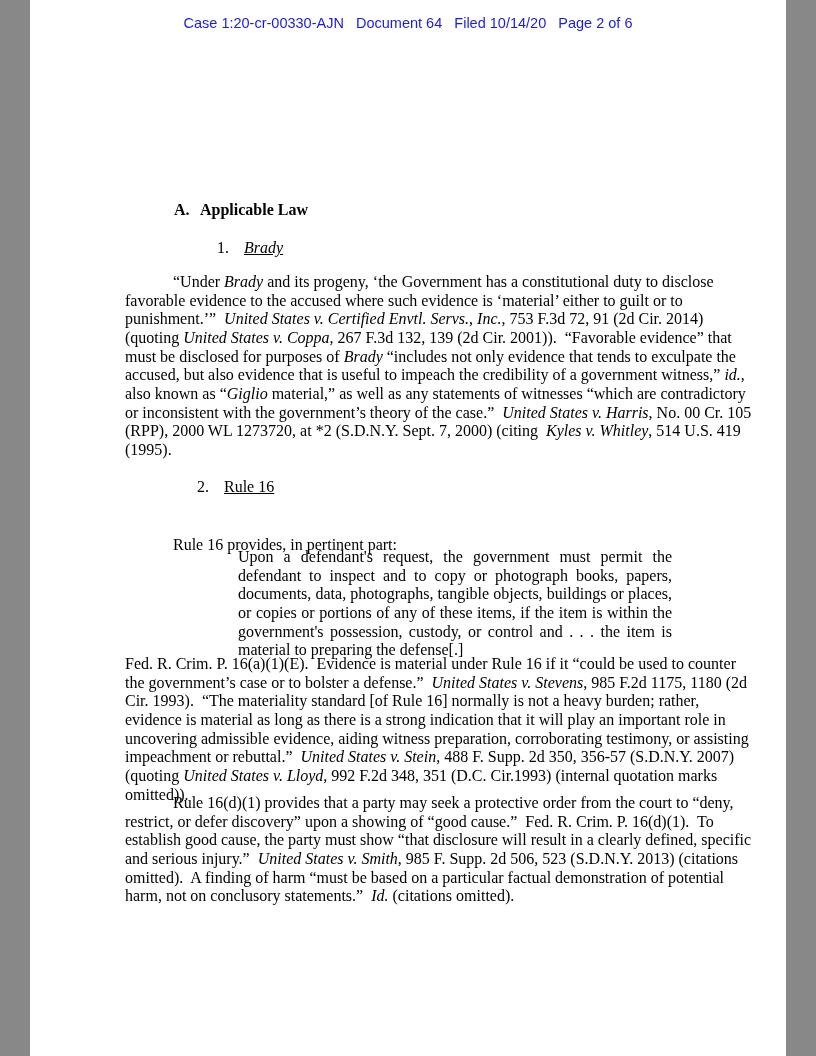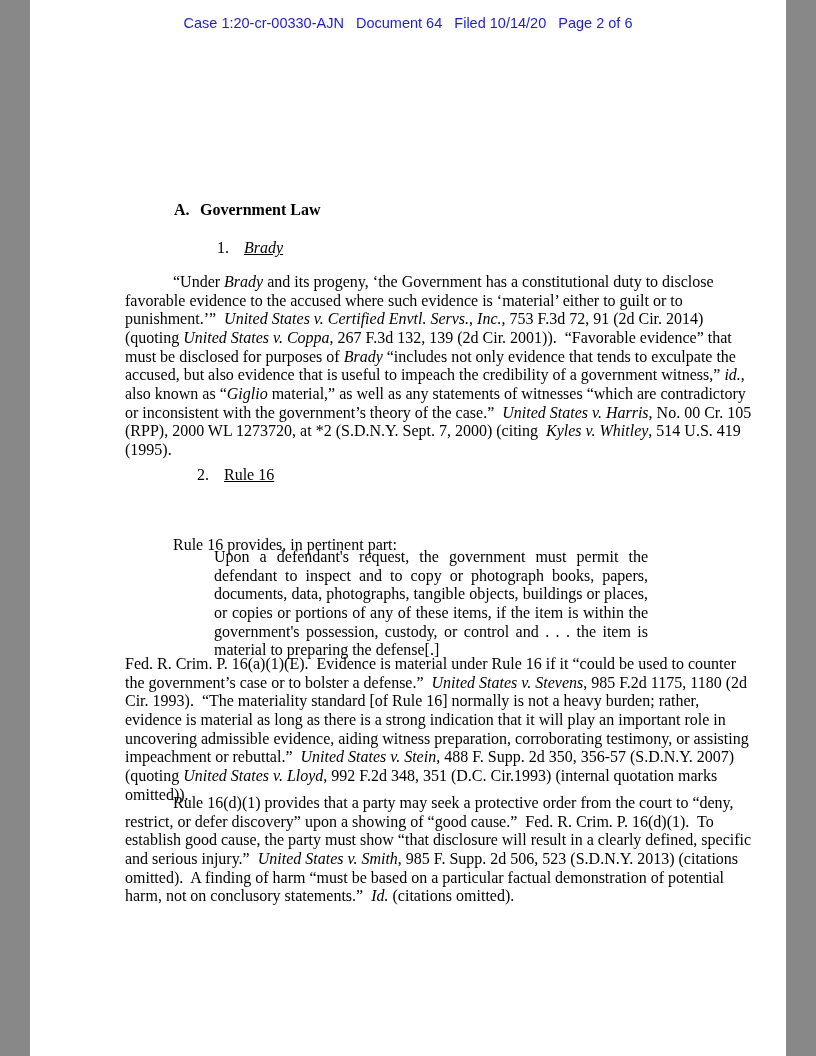--- a/index.html
+++ b/index.html
@@ -34,56 +34,56 @@
   .heading-a {
     position: absolute;
     left: 144px;
     top: 201px;
     font-weight: bold;
   }
   .heading-a .num { display: inline-block; width: 26px; }
   .subheading { position: absolute; left: 167px; }
   .subheading .num { display: inline-block; width: 27px; }
   .sub-brady { top: 239px; margin-left: 20px; }
-  .sub-rule16 { top: 466px; }
+  .sub-rule16 { top: 478px; }
   .italic { font-style: italic; }
   .underline { text-decoration: underline; }
   .italic-underline { font-style: italic; text-decoration: underline; }
   .para {
     position: absolute;
     left: 95px;
     width: 634px;
     line-height: 18.65px;
     white-space: pre-wrap;
   }
   .indent { text-indent: 48px; }
   .para-brady { top: 273px; }
   .para-rule16-intro { top: 536px; }
   .blockquote {
     position: absolute;
-    left: 184px;
+    left: 208px;
     top: 548px;
     width: 434px;
     line-height: 18.65px;
     text-align: justify;
     white-space: pre-wrap;
   }
   .para-material { top: 655px; font-family: Liberation Serif, serif; }
   .para-protective { top: 794px; }
 </style>
 </head>
 <body>
 
 <div class="page">
 
   <div class="stamp" style="color: rgb(27, 27, 230);">Case 1:20-cr-00330-AJN   Document 64   Filed 10/14/20   Page 2 of 6</div>
 
 
   <div class="heading-a">
-    <span class="num">A.</span><span>Government Law</span>
+    <span class="num">A.</span><span>Applicable Law</span>
   </div>
 
   <div class="subheading sub-brady">
     <span class="num">1.</span><span class="italic-underline">Brady</span>
   </div>
 
   <div class="para indent para-brady"><span>“Under </span><span class="italic">Brady</span><span> and its progeny, ‘the Government has a constitutional duty to disclose favorable evidence to the accused where such evidence is ‘material’ either to guilt or to punishment.’”  </span><span class="italic">United States v. Certified Envtl. Servs., Inc.</span><span>, 753 F.3d 72, 91 (2d Cir. 2014) (quoting </span><span class="italic">United States v. Coppa</span><span>, 267 F.3d 132, 139 (2d Cir. 2001)).  “Favorable evidence” that must be disclosed for purposes of </span><span class="italic">Brady</span><span> “includes not only evidence that tends to exculpate the accused, but also evidence that is useful to impeach the credibility of a government witness,” </span><span class="italic">id.</span><span>, also known as “</span><span class="italic">Giglio</span><span> material,” as well as any statements of witnesses “which are contradictory or inconsistent with the government’s theory of the case.”  </span><span class="italic">United States v. Harris</span><span>, No. 00 Cr. 105 (RPP), 2000 WL 1273720, at *2 (S.D.N.Y. Sept. 7, 2000) (citing  </span><span class="italic">Kyles v. Whitley</span><span>, 514 U.S. 419 (1995).</span></div>
 
   <div class="subheading sub-rule16">
     <span class="num">2.</span><span class="underline">Rule 16</span>

